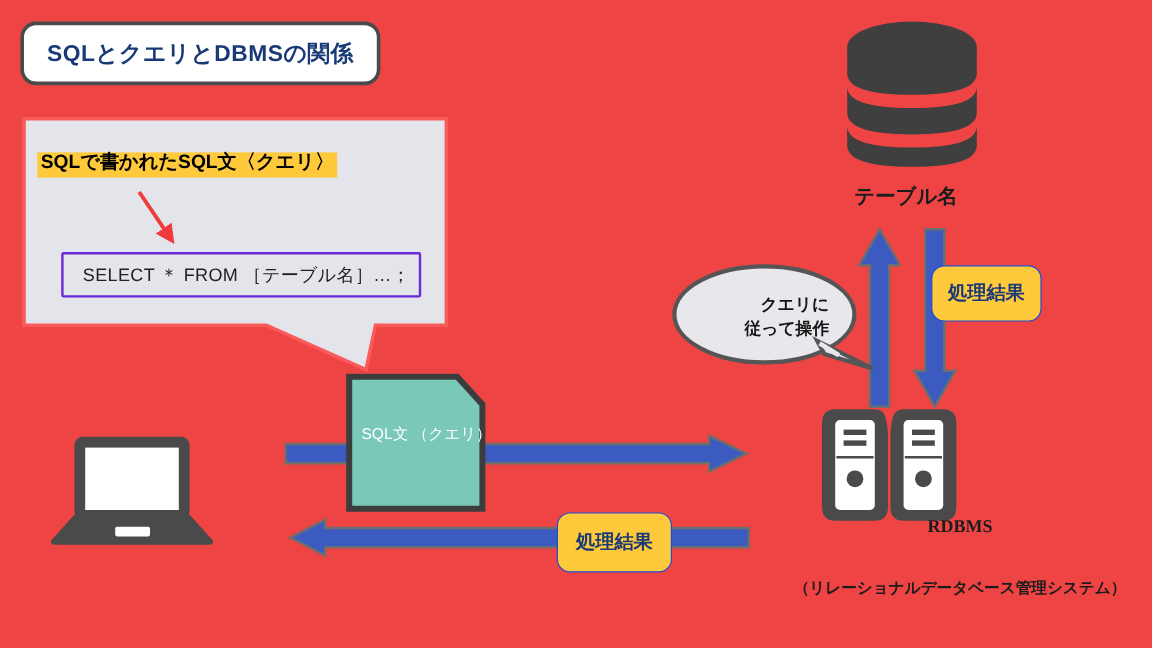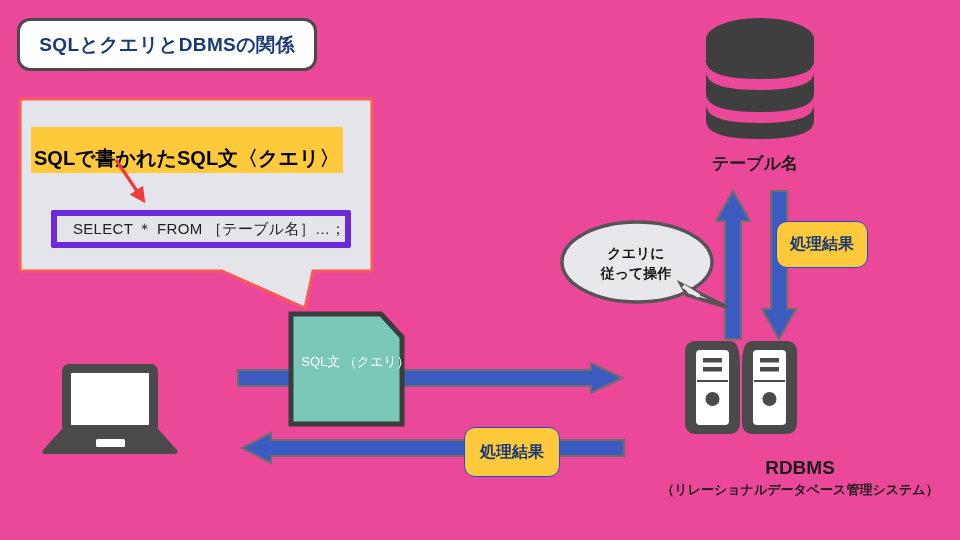--- a/index.html
+++ b/index.html
@@ -10,21 +10,21 @@
     width: 960px;
     height: 540px;
     background: #edf3fa;
     font-family: "Liberation Sans", "DejaVu Sans", sans-serif;
     overflow: hidden;
   }
   #stage {
     position: relative;
     width: 960px;
     height: 540px;
-    background: #ec4899;
+    background: #ef4444;
   }
 
   
   #title-box {
     position: absolute;
     left: 17px;
     top: 18px;
     width: 300px;
     height: 53px;
     background: #ffffff;
@@ -51,33 +51,33 @@
     width: 356px;
     height: 176px;
   }
   #callout svg { position: absolute; left: 0; top: 0; }
   #callout-label {
     position: absolute;
     left: 13px;
     top: 30px;
     background: #ffc93c;
     color: #000000;
-    font-size: 20px;
-    font-weight: bold;
-    padding: 20px 3px 3px 3px;
+    font-size: 16px;
+    font-weight: bold;
+    padding: 0 3px 3px 3px;
     white-space: nowrap;
     line-height: 1.15;
   }
   #code-box {
     position: absolute;
     left: 33px;
     top: 113px;
     width: 300px;
     height: 38px;
-    border: 6px solid #6d28d9;
+    border: 2px solid #6d28d9;
     border-radius: 2px;
     background: #e3e5ea;
     box-sizing: border-box;
     display: flex;
     align-items: center;
     padding-left: 16px;
   }
   #code-text {
     color: #202020;
     font-size: 15px;
@@ -130,36 +130,36 @@
   #speech-bubble { position: absolute; left: 559px; top: 219px; width: 170px; height: 92px; }
   #speech-text {
     position: absolute;
     left: 22px;
     top: 24px;
     width: 110px;
     color: #141414;
     font-size: 14px;
     font-weight: bold;
     line-height: 1.45;
-    text-align: center;
+    text-align: right;
     white-space: pre-line;
   }
 
   
   .node { position: absolute; }
   .caption {
     position: absolute;
     text-align: center;
     color: #1c1c1c;
     font-weight: bold;
     white-space: nowrap;
   }
   #caption-client   { left: 0px;   top: 468px; width: 220px; font-size: 17px; }
   #caption-database { left: 640px; top: 152px; width: 230px; font-size: 17px; }
-  #caption-rdbms    { left: 640px; top: 457px; width: 320px; font-size: 19px; }
+  #caption-rdbms    { left: 640px; top: 431px; width: 320px; font-size: 15px; font-family: Liberation Serif, serif; }
   #caption-rdbms-sub{ left: 590px; top: 481px; width: 420px; font-size: 13px; font-weight: bold; }
 
   #laptop-icon   { left: 40px;  top: 358px; }
   #database-icon { left: 700px; top: 15px; }
   #server-icon   { left: 683px; top: 336px; }
 </style>
 </head>
 <body>
 
 <div id="stage">

